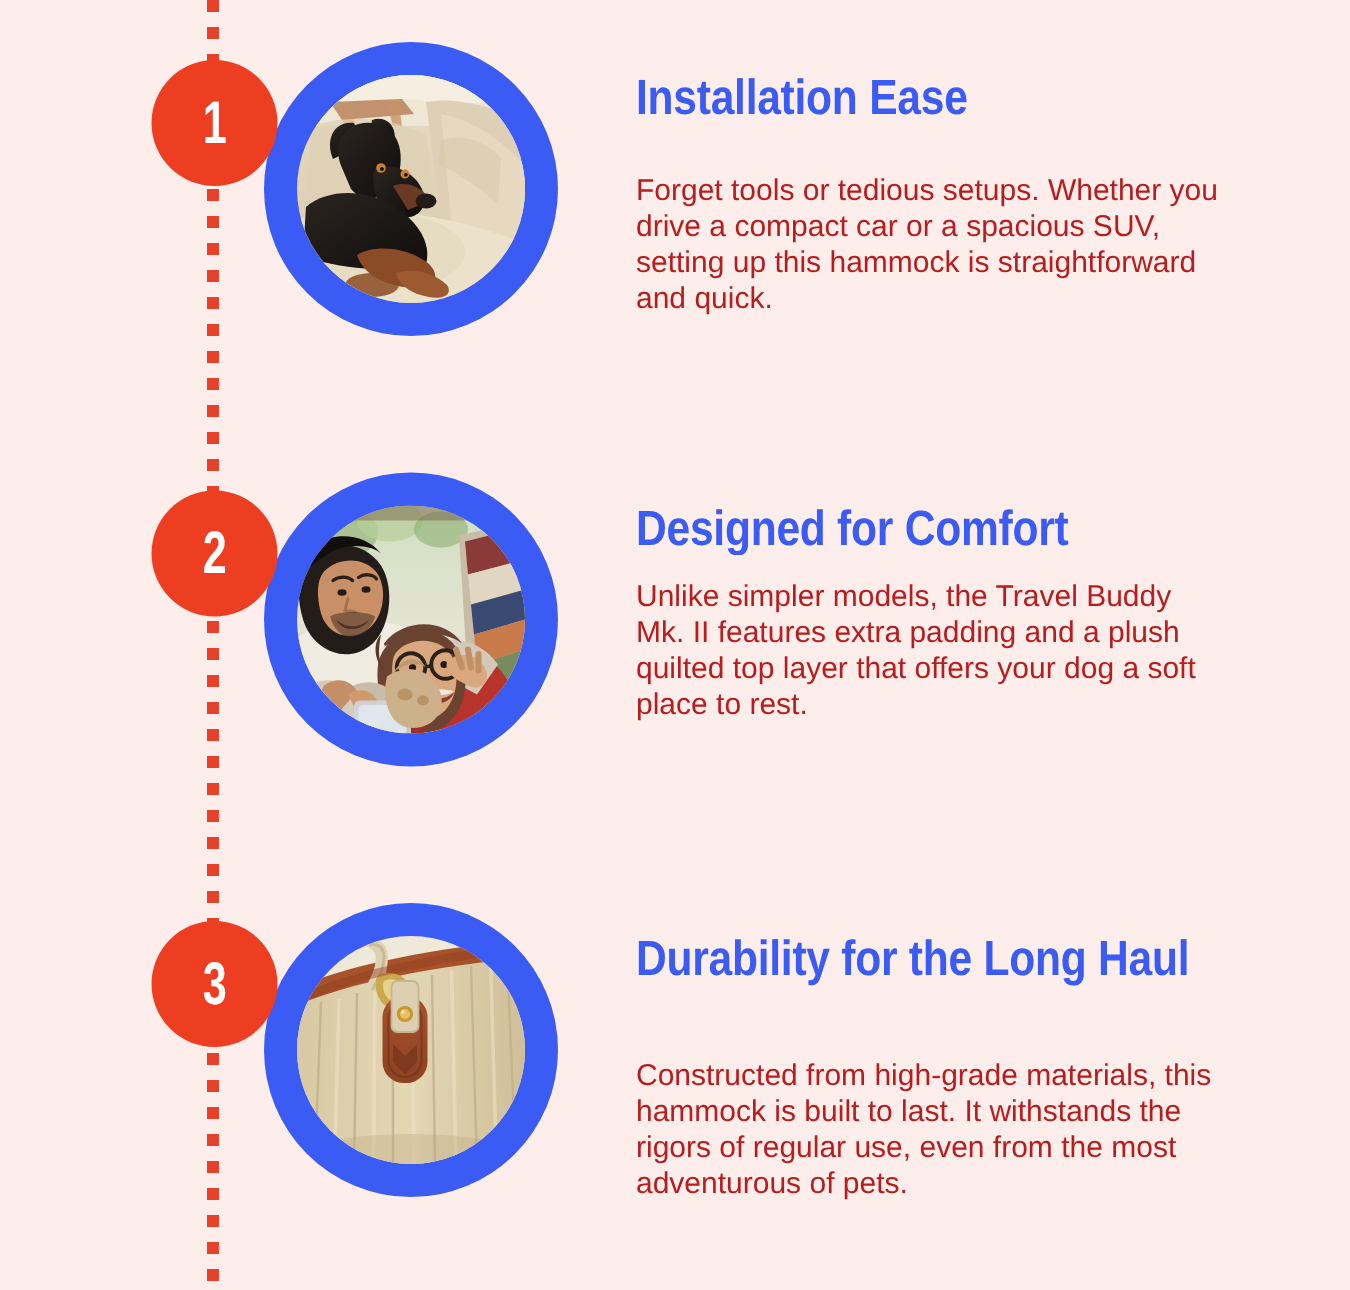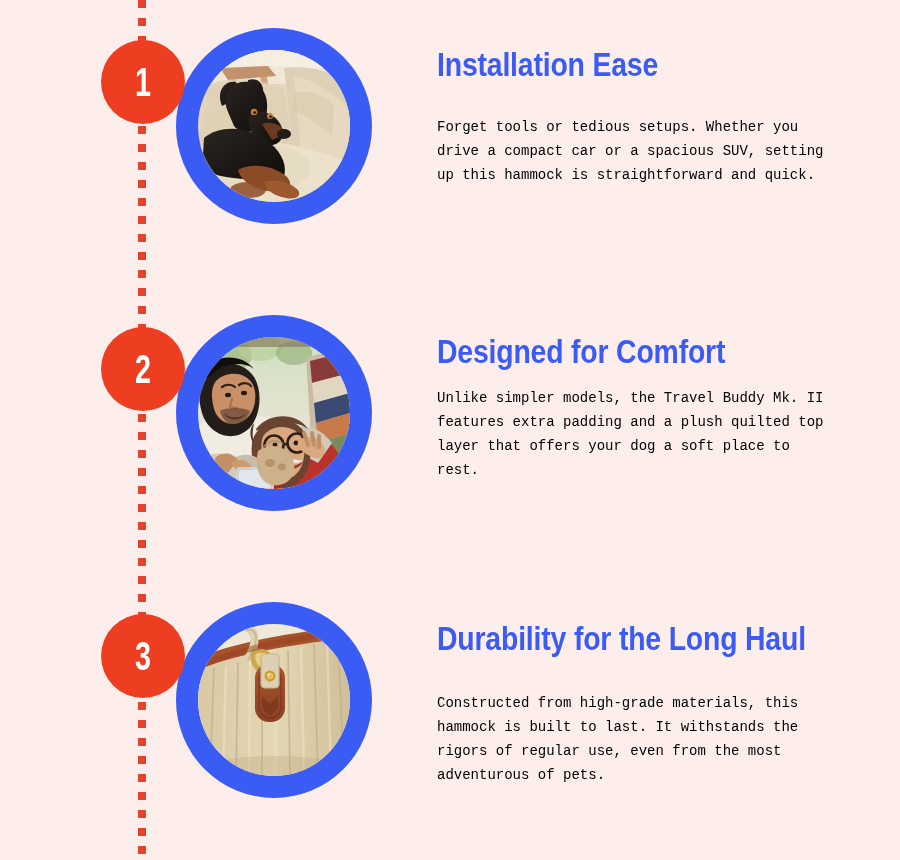--- a/index.html
+++ b/index.html
@@ -99,50 +99,50 @@
   }
   .photo-svg {
     display: block;
     width: 152px;
     height: 152px;
   }
 
   
   .text-col {
     position: absolute;
-    left: 437px;
+    left: 424px;
     top: 0;
     width: 400px;
   }
   .step-heading {
     color: #3b5bf5;
     font-family: "Liberation Sans Narrow", "Liberation Sans", sans-serif;
     font-weight: 700;
     font-size: 33px;
     line-height: 1.05;
     letter-spacing: -0.2px;
     margin: 0;
     transform: scaleX(0.86);
     transform-origin: left center;
     white-space: nowrap;
   }
   .step-body {
     margin: 0;
-    color: #000000;
-    font-family: Liberation Mono, monospace;
-    font-size: 14px;
+    color: #b91c1c;
+    font-family: Liberation Sans, sans-serif;
+    font-size: 20px;
     line-height: 24px;
     width: 392px;
   }
   .step-1 .step-heading { margin-top: 20px; }
   .step-1 .step-body    { margin-top: 32px; }
   .step-2 .step-heading { margin-top: 20px; }
   .step-2 .step-body    { margin-top: 16px; }
   .step-3 .step-heading { margin-top: 20px; }
-  .step-3 .step-body    { margin-top: 34px; }
+  .step-3 .step-body    { margin-top: 48px; }
 </style>
 </head>
 <body>
 
 <div class="timeline-track"></div>
 
 <div class="steps">
 
   <div class="step step-1">
 

